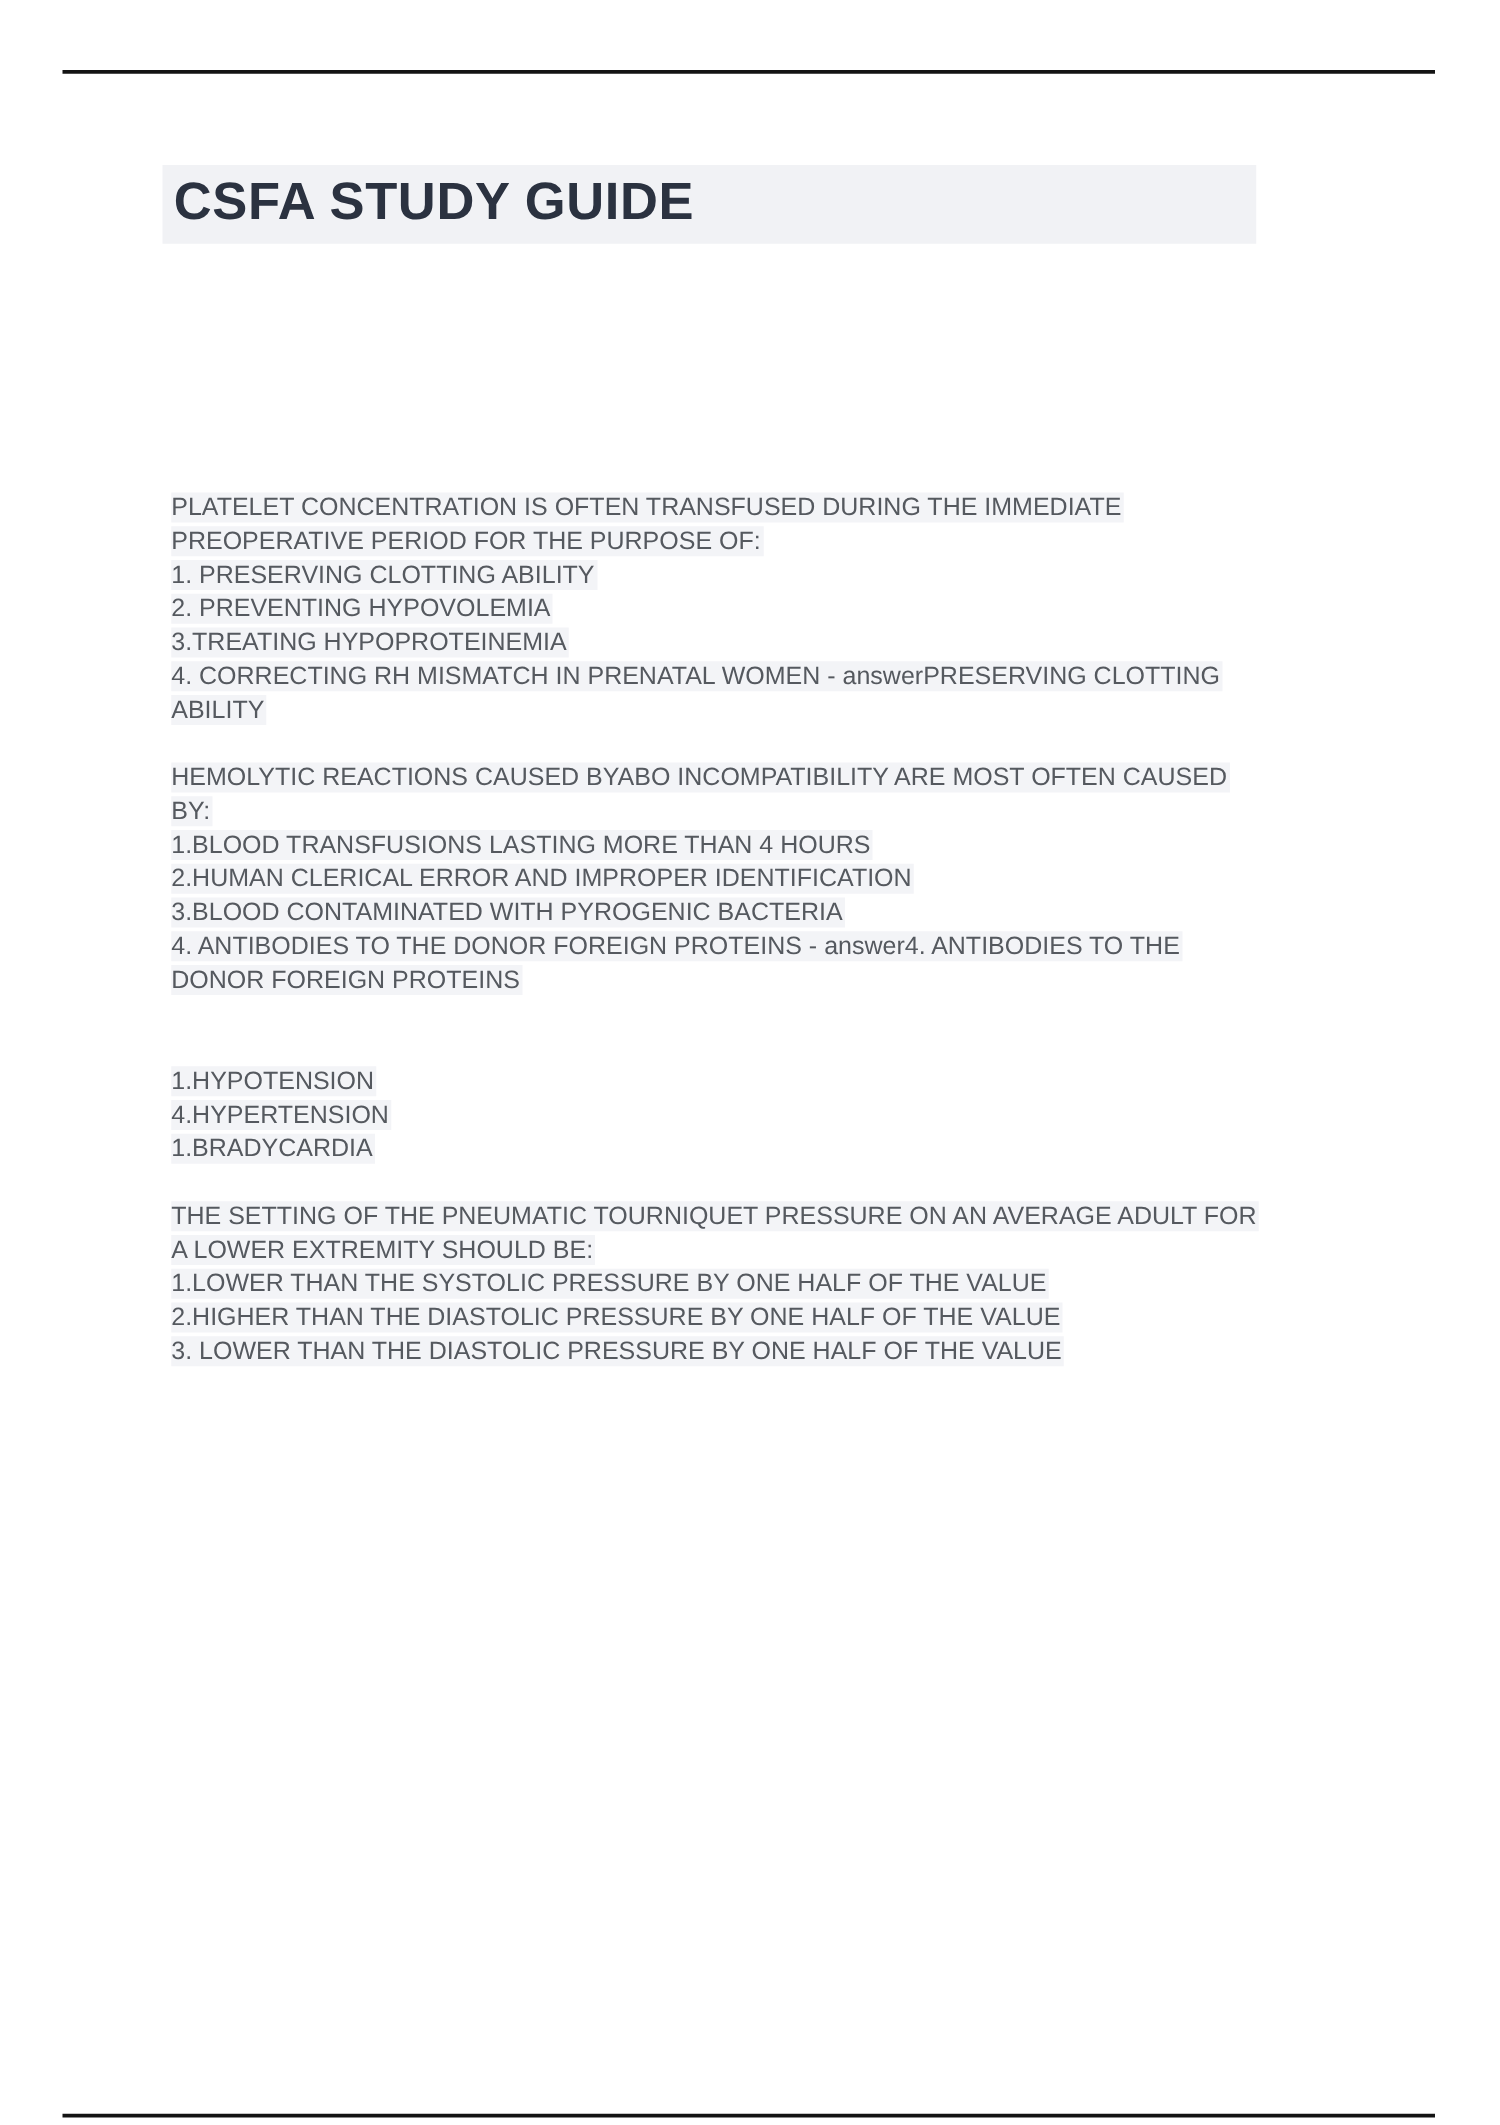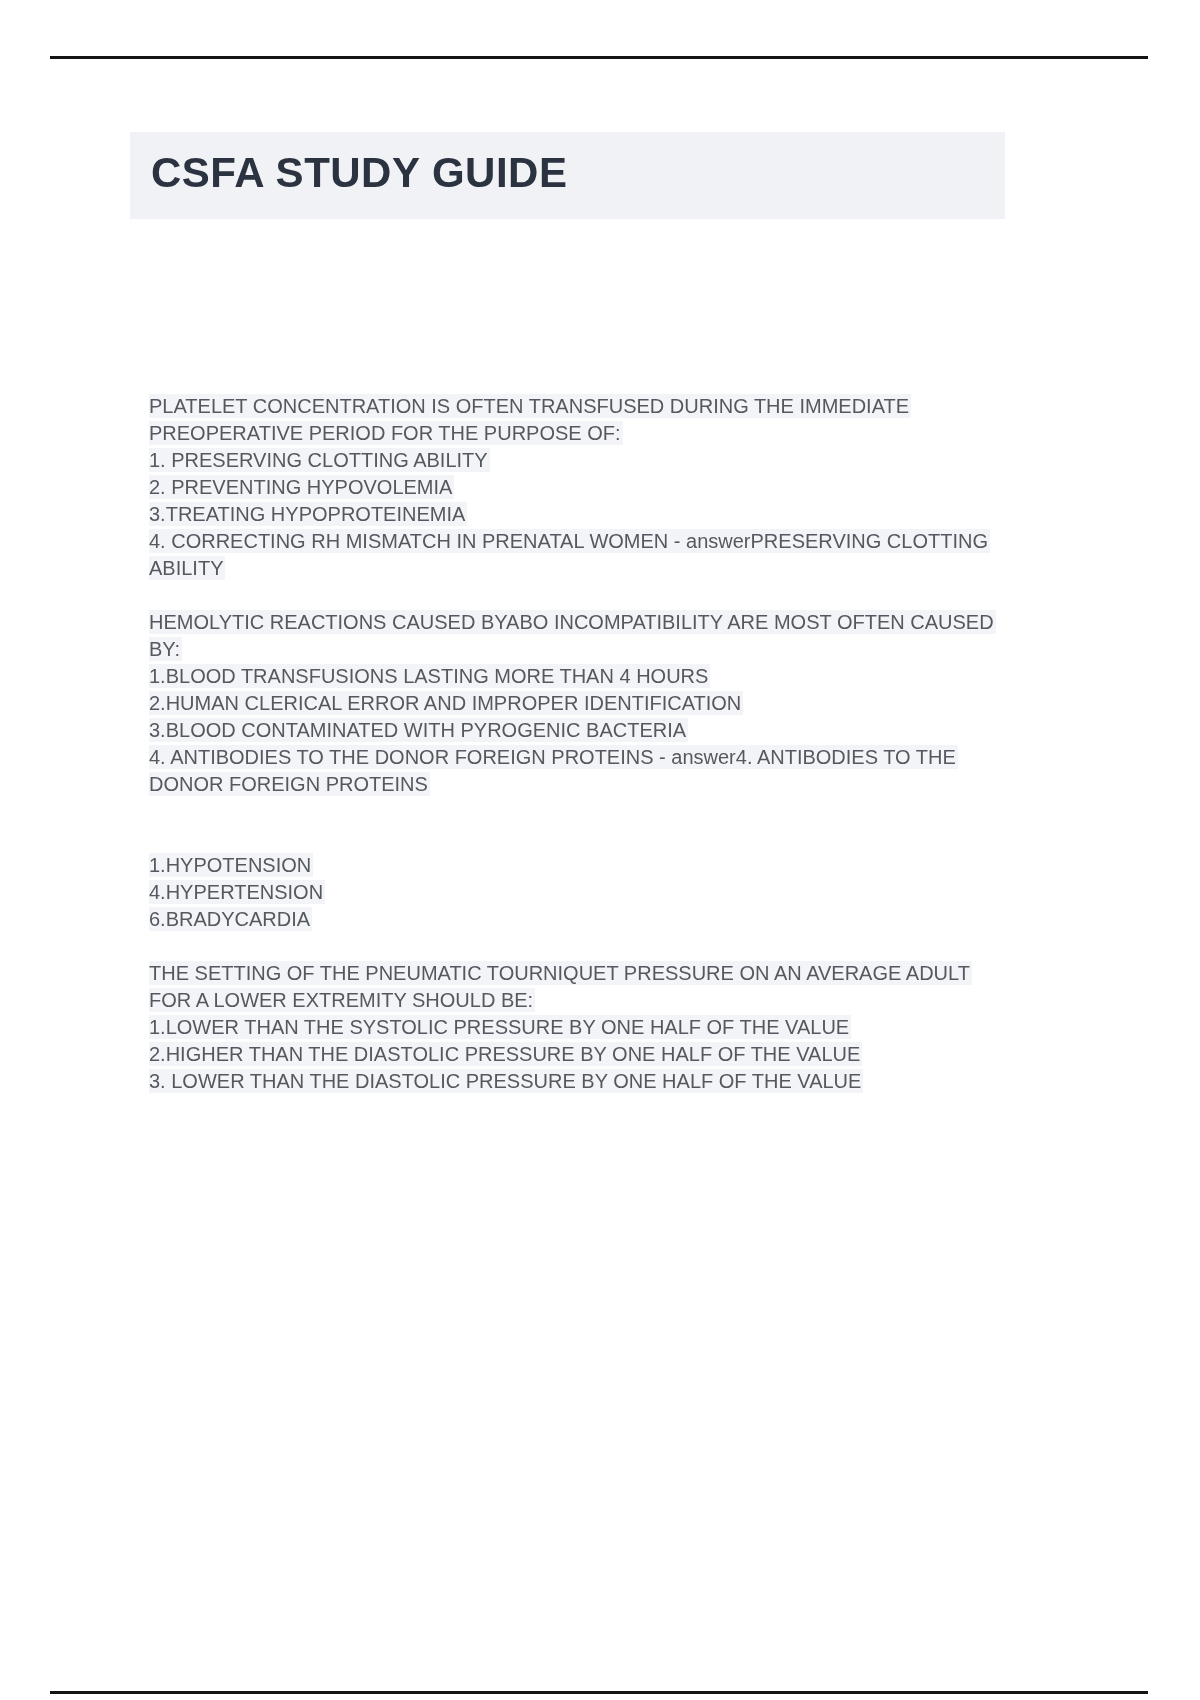--- a/index.html
+++ b/index.html
@@ -28,40 +28,40 @@
   .title-band {
     position: absolute;
     left: 130px;
     top: 132px;
     width: 875px;
     background: #f1f2f5;
     padding: 3px 0 8px 5px;
     box-sizing: border-box;
   }
   .title-band h1 {
-    margin: 16px;
+    margin: 4px;
     font-size: 42px;
     line-height: 44px;
     font-weight: 700;
     letter-spacing: 0.5px;
     color: #2b3240;
     font-family: "Liberation Sans", sans-serif;
   }
 
   .doc-body {
     position: absolute;
     left: 133px;
     top: 393px;
     width: 880px;
     font-size: 20px;
     line-height: 27px;
     color: #55595f;
   }
   .doc-body p.block {
-    margin: 0 0 27px 16px;
+    margin: 0 0 27px 4px;
   }
   .hl {
     background: #f3f4f7;
     box-decoration-break: clone;
     -webkit-box-decoration-break: clone;
     padding: 1px 2px 1px 0;
   }
 </style>
 </head>
 <body>
@@ -69,18 +69,18 @@
 <div class="page">
   <div class="rule rule-top"></div>
 
   <div class="title-band">
     <h1>CSFA STUDY GUIDE</h1>
   </div>
 
   <div class="doc-body">
       <p class="block"><span class="hl">PLATELET CONCENTRATION IS OFTEN TRANSFUSED DURING THE IMMEDIATE PREOPERATIVE PERIOD FOR THE PURPOSE OF:</span><br><span class="hl">1. PRESERVING CLOTTING ABILITY</span><br><span class="hl">2. PREVENTING HYPOVOLEMIA</span><br><span class="hl">3.TREATING HYPOPROTEINEMIA</span><br><span class="hl">4. CORRECTING RH MISMATCH IN PRENATAL WOMEN - answerPRESERVING CLOTTING ABILITY</span></p>
       <p class="block"><span class="hl">HEMOLYTIC REACTIONS CAUSED BYABO INCOMPATIBILITY ARE MOST OFTEN CAUSED BY:</span><br><span class="hl">1.BLOOD TRANSFUSIONS LASTING MORE THAN 4 HOURS</span><br><span class="hl">2.HUMAN CLERICAL ERROR AND IMPROPER IDENTIFICATION</span><br><span class="hl">3.BLOOD CONTAMINATED WITH PYROGENIC BACTERIA</span><br><span class="hl">4. ANTIBODIES TO THE DONOR FOREIGN PROTEINS - answer4. ANTIBODIES TO THE DONOR FOREIGN PROTEINS</span></p>
-      <p class="block"><br><span class="hl">1.HYPOTENSION</span><br><span class="hl">4.HYPERTENSION</span><br><span class="hl">6.BRADYCARDIA</span><br></p>
+      <p class="block"><br><span class="hl">1.HYPOTENSION</span><br><span class="hl">4.HYPERTENSION</span><br><span class="hl">1.BRADYCARDIA</span><br></p>
       <p class="block"><span class="hl">THE SETTING OF THE PNEUMATIC TOURNIQUET PRESSURE ON AN AVERAGE ADULT FOR A LOWER EXTREMITY SHOULD BE:</span><br><span class="hl">1.LOWER THAN THE SYSTOLIC PRESSURE BY ONE HALF OF THE VALUE</span><br><span class="hl">2.HIGHER THAN THE DIASTOLIC PRESSURE BY ONE HALF OF THE VALUE</span><br><span class="hl">3. LOWER THAN THE DIASTOLIC PRESSURE BY ONE HALF OF THE VALUE</span></p>
     </div>
 
   <div class="rule rule-bottom"></div>
 </div>
 
 </body></html>

